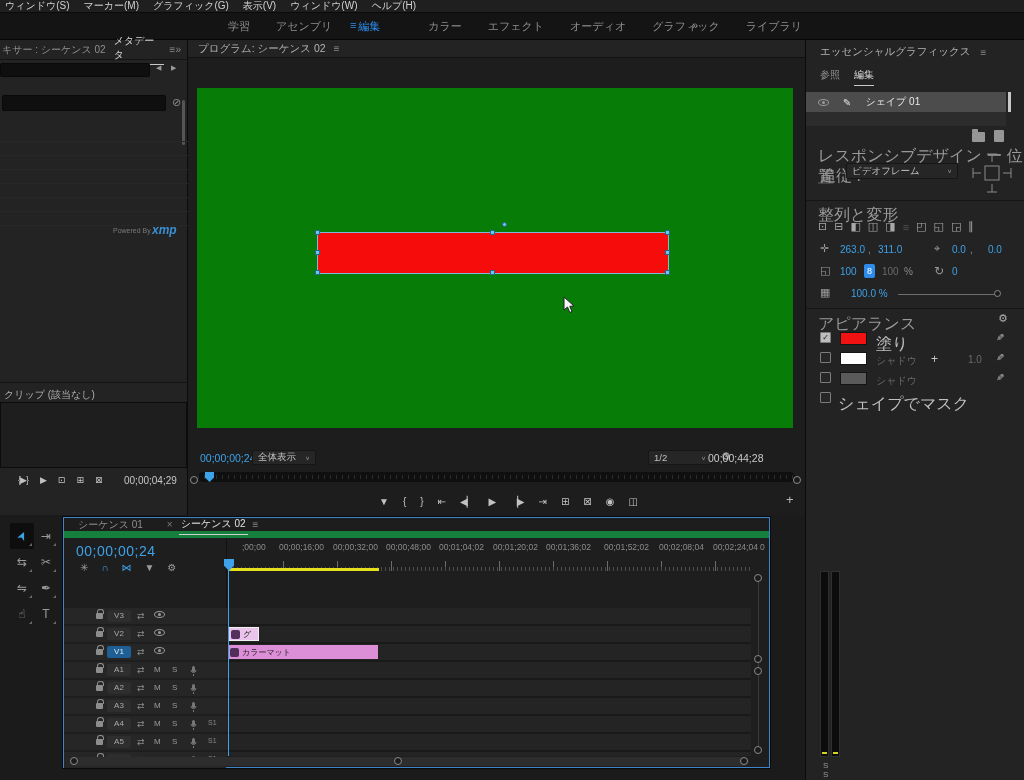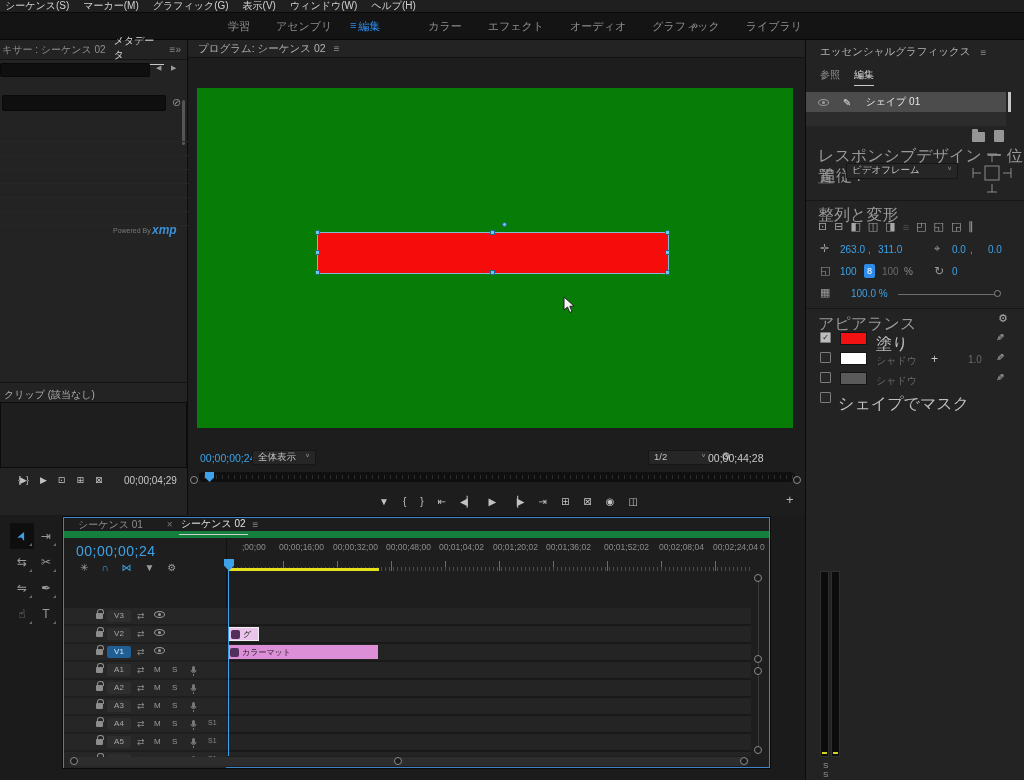--- a/index.html
+++ b/index.html
@@ -11,21 +11,21 @@
 #wsbar{position:absolute;left:0;top:13px;width:1024px;height:27px;background:#141414;border-bottom:1px solid #070707;display:flex;align-items:center;gap:26px;padding-left:228px;font-size:11px;color:#8f8f8f}
 .ws-tab{cursor:default;white-space:nowrap}
 .ws-tab.active{color:#2d8ceb}
 .ws-tab:nth-of-type(3){margin-right:22px}
 #ws-menu{position:absolute;left:350px;top:19px;color:#2d8ceb;font-size:11px}
 #ws-overflow{position:absolute;left:692px;top:19px;color:#9a9a9a;font-size:11px}
 
 .panel-title{font-size:10.5px;color:#b4b4b4}
 .pmenu{color:#8a8a8a;font-size:10px}
 .well{background:#0f0f0f;border:1px solid #090909;border-radius:2px}
-.selbox{background:#262626;border:1px solid #161616;border-radius:2px;color:#c0c0c0;font-size:9.5px;display:flex;align-items:flex-start;justify-content:space-between;padding:0 5px}
+.selbox{background:#262626;border:1px solid #161616;border-radius:2px;color:#c0c0c0;font-size:9.5px;display:flex;align-items:center;justify-content:space-between;padding:0 5px}
 .caret{font-size:7px;color:#8a8a8a;transform:scaleY(.8)}
 .blue{color:#3da2e8}
 .dim{opacity:.35}
 
 .i-lock{display:inline-block;width:7px;height:6px;background:#8d8d8d;border-radius:1px;position:relative}
 .i-lock::before{content:"";position:absolute;left:1px;top:-4px;width:5px;height:4px;border:1px solid #8d8d8d;border-bottom:none;border-radius:3px 3px 0 0}
 .i-eye{display:inline-block;width:11px;height:7px;border:1px solid #9a9a9a;border-radius:50%;position:relative;background:transparent}
 .i-eye::after{content:"";position:absolute;left:3px;top:1px;width:3px;height:3px;background:#9a9a9a;border-radius:50%}
 .i-folder{display:inline-block;width:13px;height:10px;background:#969696;border-radius:1px;position:relative}
 .i-folder::before{content:"";position:absolute;top:-3px;left:0;width:6px;height:3px;background:#969696;border-radius:1px 1px 0 0}
@@ -94,21 +94,21 @@
 
 #cursor{position:absolute;left:563px;top:296px;z-index:99;pointer-events:none}
 </style>
 </head>
 <body>
 
 <div id="app">
 
   <div id="menubar">
 
-  <span class="menu-item">シーケンス(S)</span>
+  <span class="menu-item">ウィンドウ(S)</span>
       <span class="menu-item">マーカー(M)</span>
       <span class="menu-item">グラフィック(G)</span>
       <span class="menu-item">表示(V)</span>
       <span class="menu-item">ウィンドウ(W)</span>
       <span class="menu-item">ヘルプ(H)</span>
     </div>
 
   <div id="wsbar">
 
   <span class="ws-tab">学習</span>

